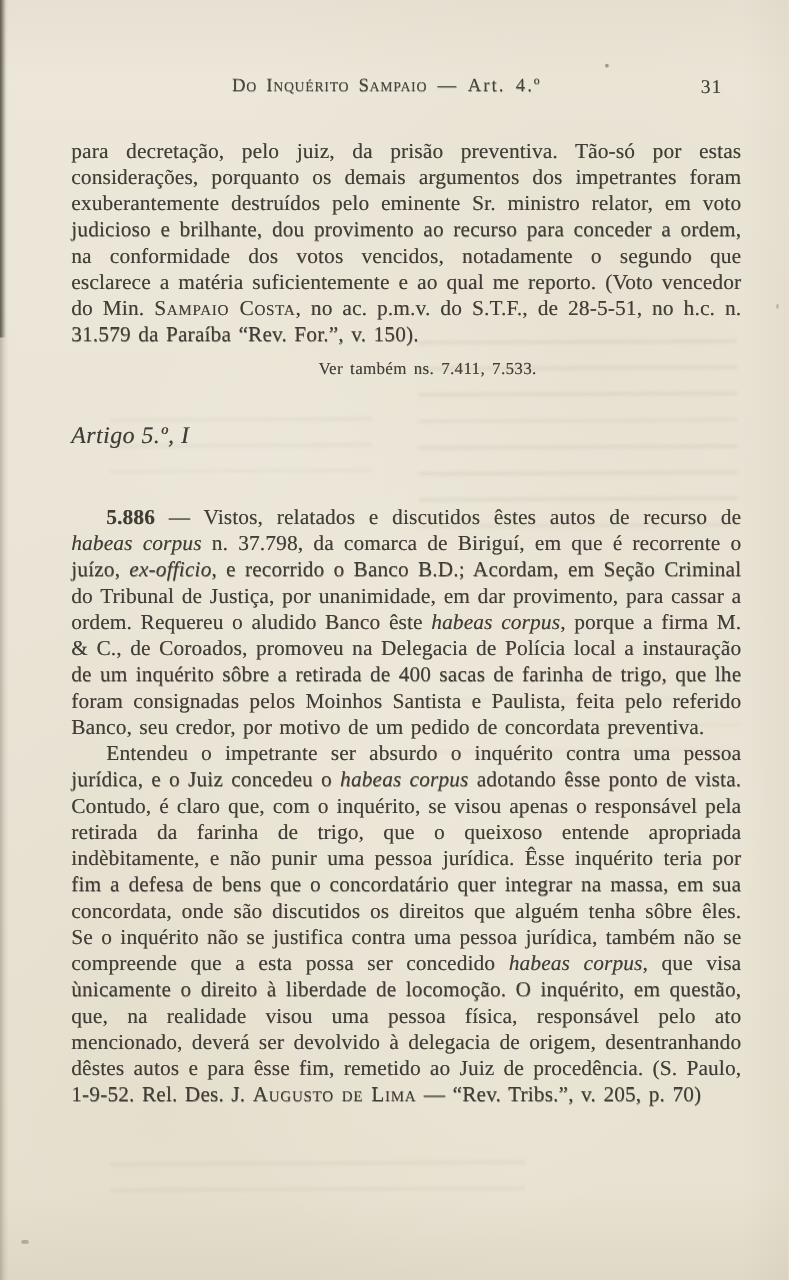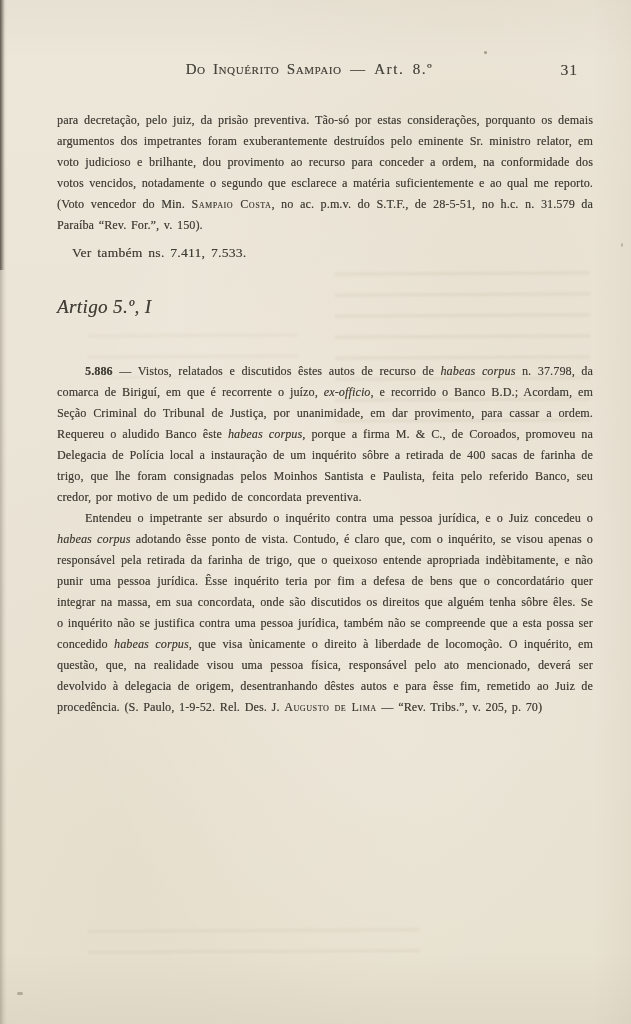--- a/index.html
+++ b/index.html
@@ -65,31 +65,32 @@
     font-size: 15.5px; letter-spacing: 1px; color: #46433b;
     text-shadow: 0.2px 0.2px 0.3px rgba(64,60,52,0.5);
   }
 
   
   .text-block {
     position: absolute; top: 110px; left: 57px; width: 536px;
   }
   .body-par {
     margin: 0;
-    font-size: 12px; line-height: 21px;
+    font-size: 17px; line-height: 21px;
     text-align: justify;
     word-spacing: 1.5px; letter-spacing: 0.15px;
     text-shadow: 0.25px 0.25px 0.35px rgba(62,58,50,0.55);
   }
   .body-par.indent { text-indent: 28px; }
   .note {
-    margin: 8px 0 0 15px;
+    margin: 8px 0 0 34px;
     font-size: 13.5px; line-height: 17px;
     word-spacing: 2px; letter-spacing: 0.3px;
     text-shadow: 0.2px 0.2px 0.3px rgba(62,58,50,0.5);
+    text-align: center;
   }
   .article-heading {
     margin: 34px 0 0 0;
     font-size: 19px; line-height: 24px; font-weight: normal;
     letter-spacing: 0.4px;
     text-shadow: 0.25px 0.25px 0.35px rgba(62,58,50,0.55);
   }
   .par-5886 { margin-top: 42px; }
 
   
@@ -108,21 +109,21 @@
 
   <div class="ghost ghost-a"></div>
   <div class="ghost ghost-b"></div>
   <div class="ghost ghost-c"></div>
   <div class="ghost ghost-d"></div>
   <div class="speck speck-1"></div>
   <div class="speck speck-2"></div>
   <div class="speck speck-3"></div>
 
   <header class="running-head">
-    <div class="head-title"><span class="run-sc">Do Inquérito Sampaio</span><span> — Art. 8.º</span></div>
+    <div class="head-title"><span class="run-sc">Do Inquérito Sampaio</span><span> — Art. 4.º</span></div>
     <div class="page-num">31</div>
   </header>
 
   <main class="text-block">
     <p class="body-par"><span>para decretação, pelo juiz, da prisão preventiva. Tão-só por estas considerações, porquanto os demais argumentos dos impetrantes foram exuberantemente destruídos pelo eminente Sr. ministro relator, em voto judicioso e brilhante, dou provimento ao recurso para conceder a ordem, na conformidade dos votos vencidos, notadamente o segundo que esclarece a matéria suficientemente e ao qual me reporto. (Voto vencedor do Min. </span><span class="run-sc">Sampaio Costa</span><span>, no ac. p.m.v. do S.T.F., de 28-5-51, no h.c. n. 31.579 da Paraíba “Rev. For.”, v. 150).</span></p>
 
     <p class="note"><span>Ver também ns. 7.411, 7.533.</span></p>
 
     <h2 class="article-heading"><span class="run-i">Artigo 5.º, I</span></h2>
 

